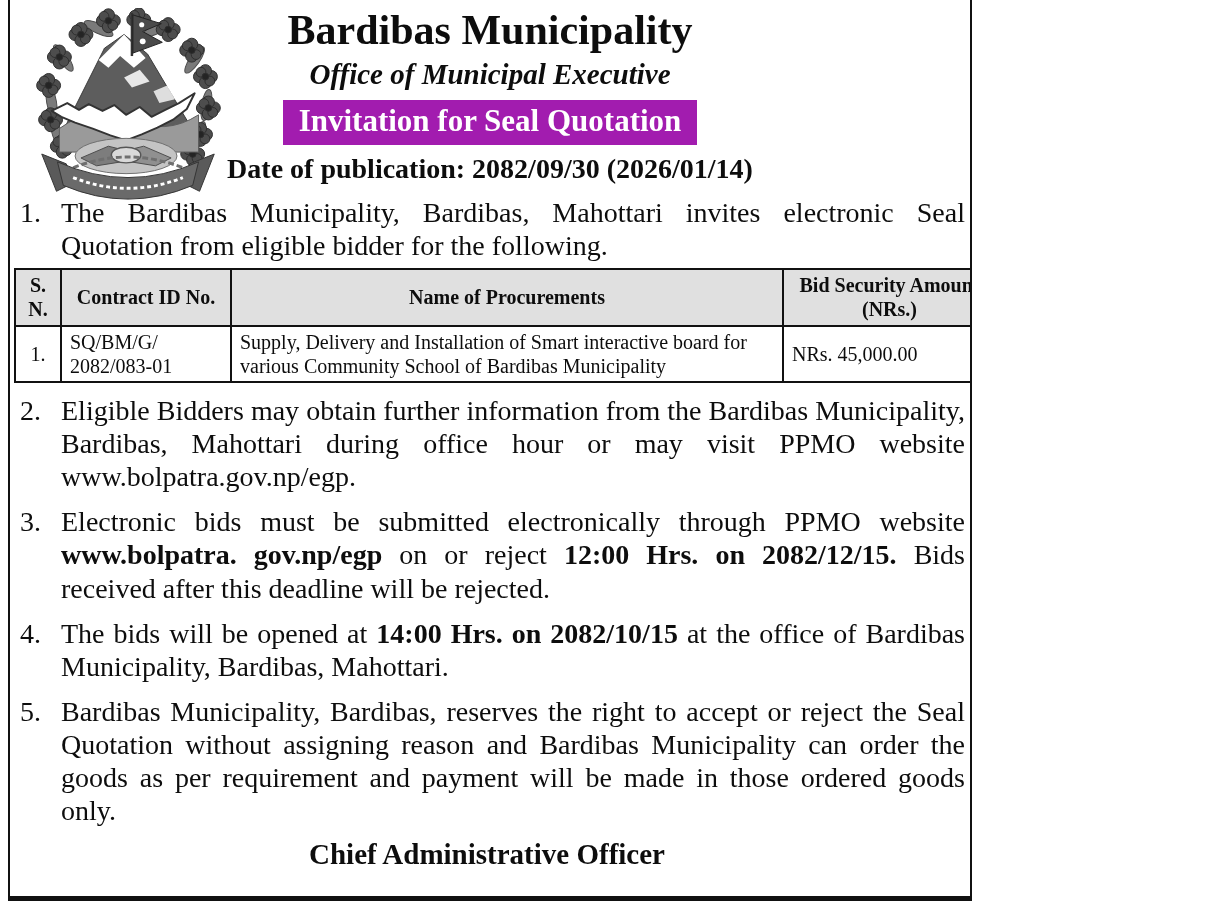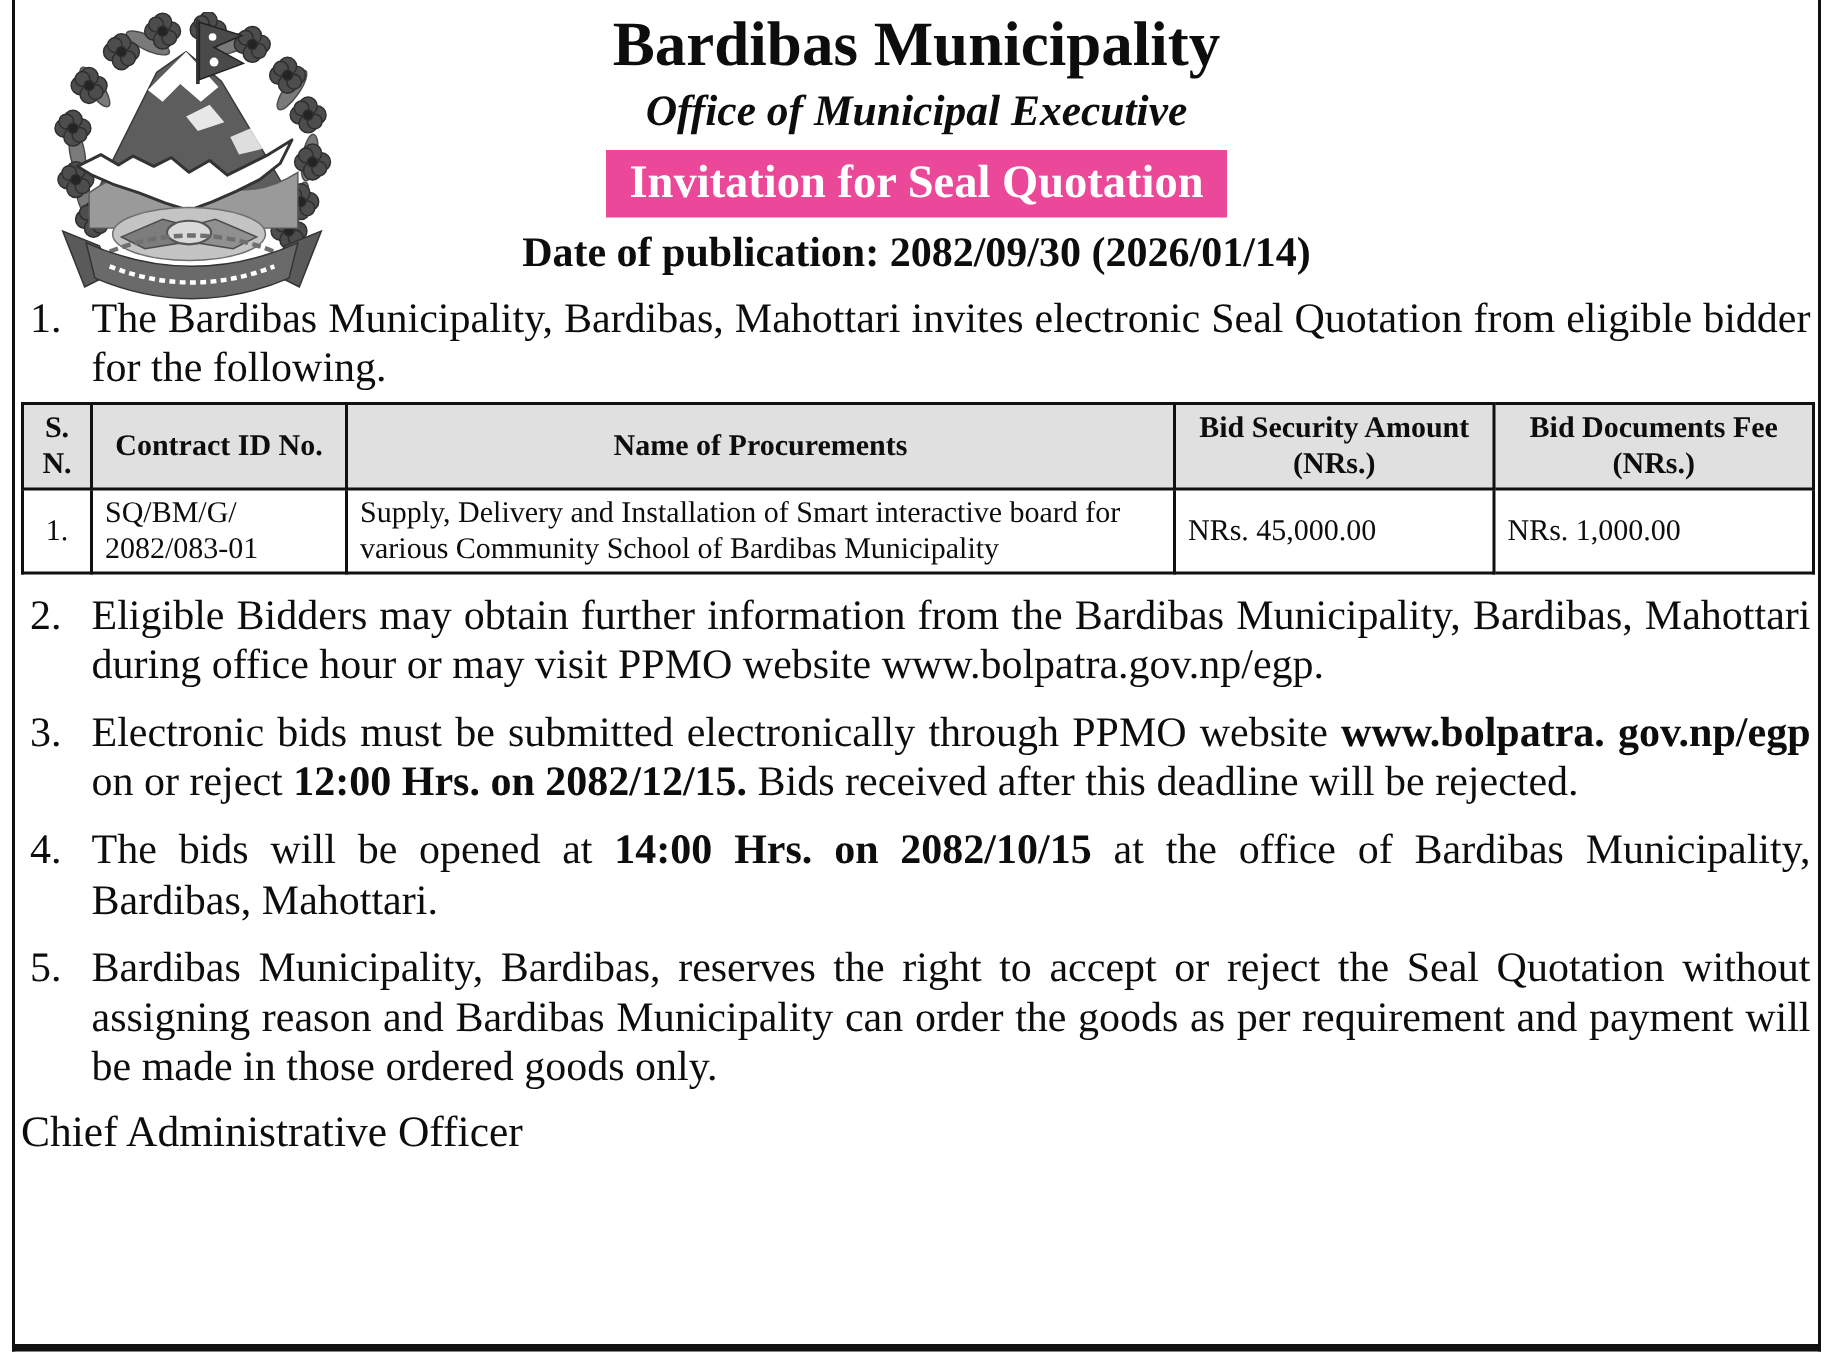--- a/index.html
+++ b/index.html
@@ -3,34 +3,34 @@
 <meta charset="utf-8">
 <style>
   html,body{margin:0;padding:0;}
   body{
     width:1218px;height:908px;background:#ffffff;
     font-family:"Liberation Serif","DejaVu Serif",serif;
     color:#0d0d0d;overflow:hidden;
   }
   .page{position:relative;width:1218px;height:908px;background:#fff;}
   .frame{
-    position:absolute;left:8px;top:0;width:1206px;height:901px;
+    position:absolute;left:8px;top:0;width:964px;height:901px;
     box-sizing:border-box;
     border-left:2px solid #111;border-right:2px solid #111;border-bottom:5px solid #111;
     padding:2px 4px 0 4px;overflow:hidden;
   }
   
   .emblem{position:absolute;left:20px;top:8px;width:196px;height:198px;}
   .header{text-align:center;}
   .h-title{font-size:42px;font-weight:bold;line-height:1.08;margin-top:6px;letter-spacing:0px;}
   .h-sub1{font-size:29px;font-weight:bold;line-height:1.12;margin-top:5px;font-style:italic;}
   .h-sub2{font-size:29px;font-weight:bold;line-height:1.12;margin-top:3px;}
   .banner-wrap{margin-top:9px;}
   .banner{
-    display:inline-block;background:#ec4899;color:#ffffff;
+    display:inline-block;background:#a21caf;color:#ffffff;
     font-size:31px;font-weight:bold;line-height:1.1;
     padding:4px 16px 7px 16px;
   }
   .h-date{font-size:28px;font-weight:bold;margin-top:9px;line-height:1.1;}
   
   .content{margin-top:11px;}
   .item{display:flex;font-size:28px;line-height:1.18;}
   .list-top .item{margin-bottom:6px;}
   .list-bottom .item{margin-bottom:12px;}
   .num{flex:0 0 47px;width:47px;box-sizing:border-box;padding-left:6px;}
@@ -45,21 +45,21 @@
   table.quote thead th{
     background:#e0e0e0;font-weight:bold;text-align:center;
     padding:3px 6px;line-height:1.22;vertical-align:middle;
   }
   table.quote td{padding:3px 8px;line-height:1.22;vertical-align:middle;}
   td.cell-sn{text-align:center;padding:3px 2px;}
   td.cell-contract{white-space:pre-line;padding:3px 4px 3px 7px;}
   td.cell-name{padding:2px 4px 2px 7px;}
   td.cell-bid-security,td.cell-bid-fee{text-align:left;padding:3px 4px;}
   
-  .signature{font-size:29px;font-weight:normal;text-align:left;padding-right:6px;line-height:1.1;}
+  .signature{font-size:29px;font-weight:bold;text-align:center;padding-right:6px;line-height:1.1;}
 </style>
 </head>
 <body>
 
 <div class="page">
   <div class="frame">
 
     <svg class="emblem" viewBox="0 0 200 200" aria-hidden="true">
       <defs>
         <g id="fl">

